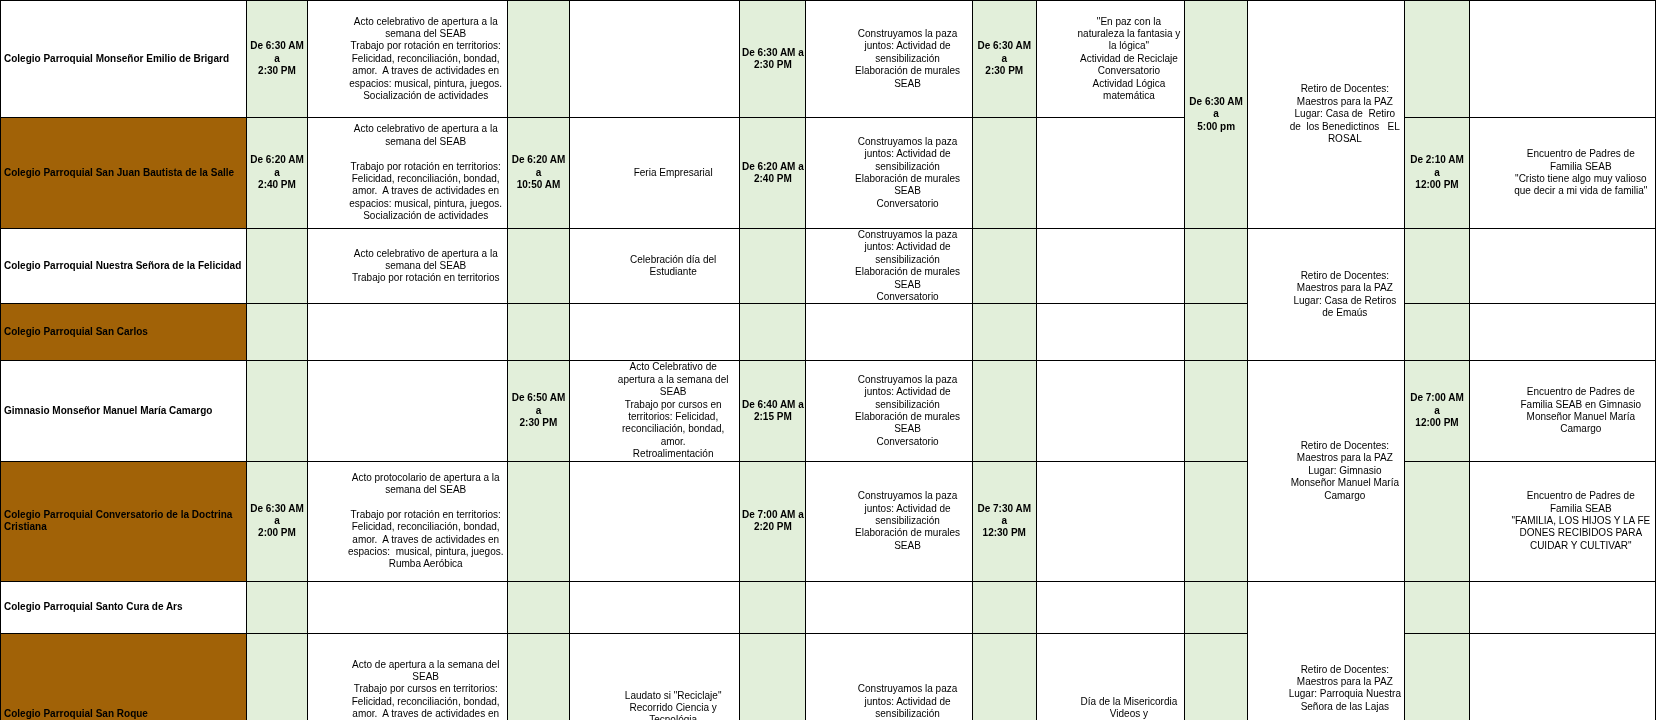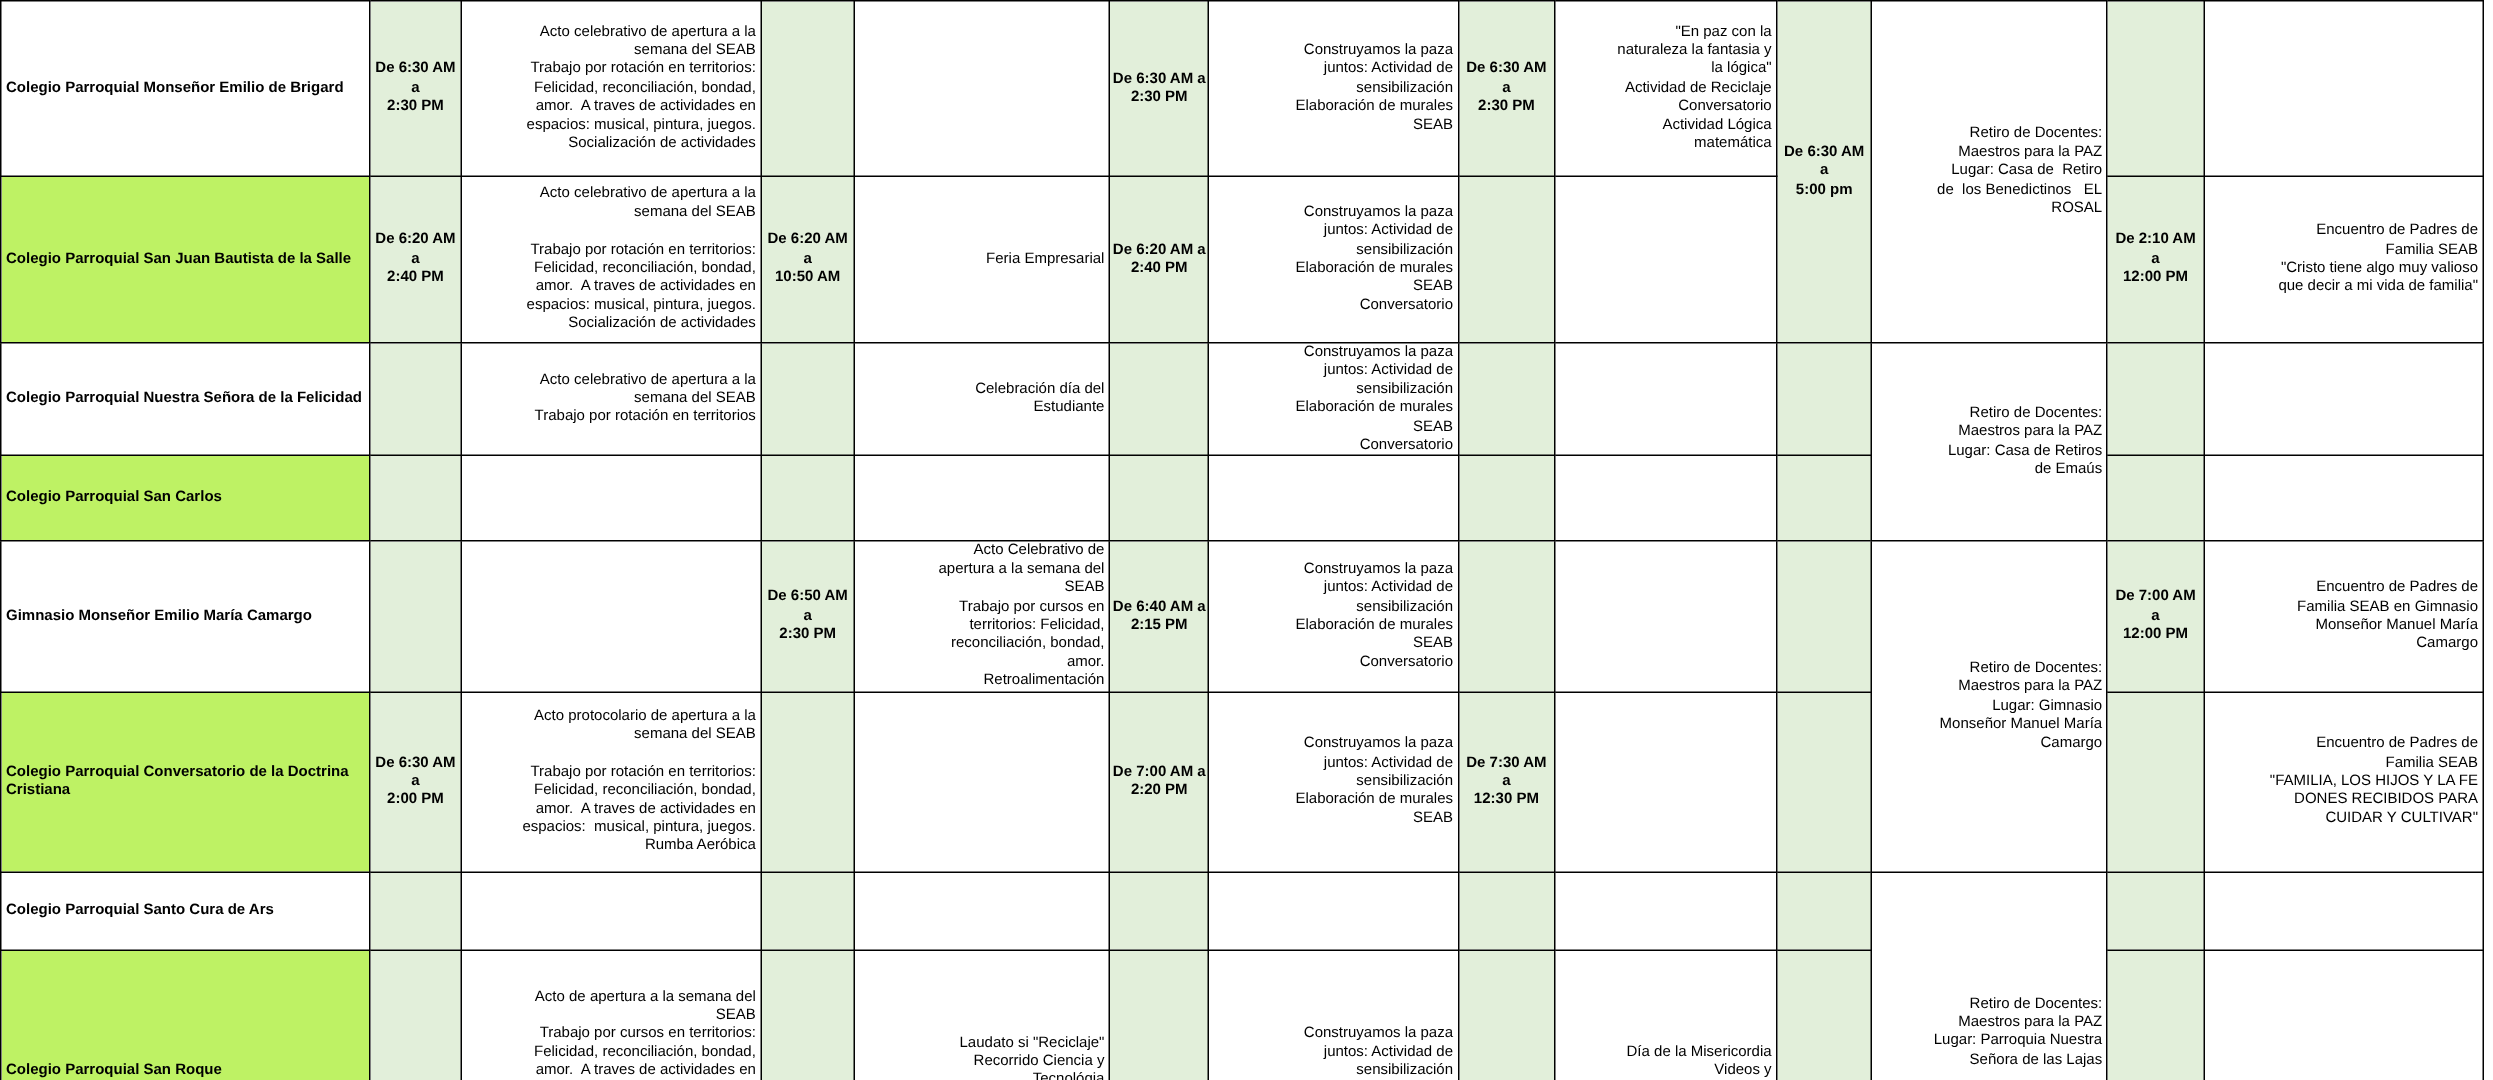--- a/index.html
+++ b/index.html
@@ -3,22 +3,22 @@
 <meta charset="utf-8">
 <style>
   html,body{margin:0;padding:0;background:#ffffff;}
   body{width:1662px;height:720px;overflow:hidden;
        font-family:"Liberation Sans","DejaVu Sans",sans-serif;}
   table.sched{border-collapse:collapse;table-layout:fixed;width:1656px;}
   td{border:1px solid #000;vertical-align:middle;font-size:10px;line-height:12.4px;
      color:#000;white-space:pre-wrap;overflow:hidden;padding:0 3px;word-wrap:break-word;}
   td.s{font-weight:bold;text-align:left;}
   td.t{background:#e2efda;font-weight:bold;text-align:center;padding:0 1px;}
-  td.a{text-align:right;padding-left:40px;}
-  td.g{background:#bef264;}
+  td.a{text-align:center;padding-left:40px;}
+  td.g{background:#a16207;}
   .u{text-decoration:underline;}
 </style>
 </head>
 <body>
 
 <table class="sched">
   <colgroup>
     <col style="width:246px">
       <col style="width:60px">
       <col style="width:200px">
@@ -115,21 +115,21 @@
     <td class="t"></td>
     <td class="a"></td>
     <td class="t"></td>
     <td class="a"></td>
     <td class="t"></td>
     <td class="t"></td>
     <td class="a"></td>
   </tr>
 
   <tr style="height:64px">
-    <td class="s">Gimnasio Monseñor Emilio María Camargo</td>
+    <td class="s">Gimnasio Monseñor Manuel María Camargo</td>
     <td class="t"></td>
     <td class="a"></td>
     <td class="t">De 6:50 AM a
 2:30 PM</td>
     <td class="a">Acto Celebrativo de apertura a la semana del SEAB
 Trabajo por cursos en territorios: Felicidad, reconciliación, bondad, amor.
 Retroalimentación</td>
     <td class="t">De 6:40 AM a
 2:15 PM</td>
     <td class="a">Construyamos la paza juntos: Actividad de sensibilización

